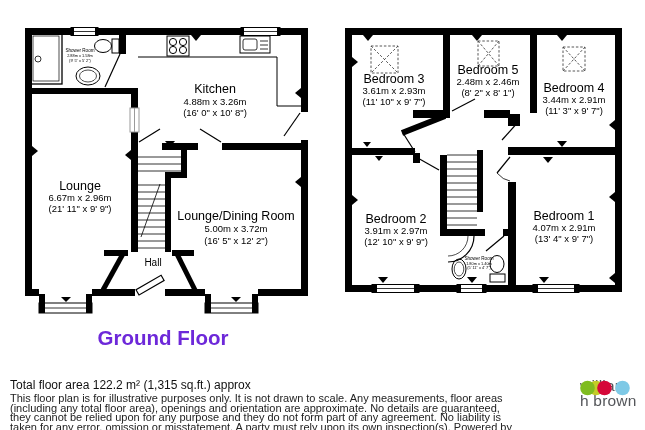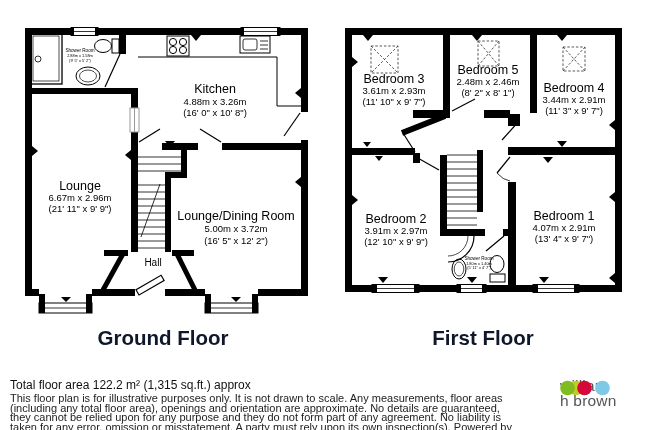--- a/index.html
+++ b/index.html
@@ -6,25 +6,25 @@
   .canvas{position:relative;width:645px;height:430px;background:#fff;overflow:hidden;
           font-family:"Liberation Sans", sans-serif;}
   svg{position:absolute;left:0;top:0;}
   svg text{font-family:"Liberation Sans", sans-serif;fill:#000;}
   .room-name{font-size:12.5px;}
   .room-dims{font-size:9.5px;}
   .tiny-name{font-size:4.6px;}
   .tiny-dims{font-size:3.9px;}
   .hall-name{font-size:10px;}
   .floor-title{position:absolute;transform:translateX(-50%);font-size:20.5px;font-weight:bold;
-               color:#0f172a;white-space:nowrap;}
+               color:#6d28d9;white-space:nowrap;}
   .footer-area{position:absolute;left:10px;top:378px;font-size:12px;color:#111;}
   .footer-disclaimer{position:absolute;left:10px;top:394px;width:505px;font-size:11px;
                      line-height:9.5px;color:#222;}
-  .brand{position:absolute;left:552px;top:379px;color:#54565a;}
+  .brand{position:absolute;left:572px;top:379px;color:#54565a;}
   .brand-text{font-size:15.5px;line-height:14.5px;margin-left:8px;letter-spacing:.2px;}
 </style>
 </head>
 <body>
 
 <div class="canvas">
 
 <svg width="645" height="430" viewBox="0 0 645 430">
 
   <g>
@@ -324,21 +324,20 @@
       <text class="room-dims" x="564" y="241.5">(13' 4" x 9' 7")</text>
 
       <text class="tiny-name" x="479" y="260">Shower Room</text>
       <text class="tiny-dims" x="479" y="264.5">1.80m x 1.40m</text>
       <text class="tiny-dims" x="479" y="269">(5' 11" x 4' 7")</text>
     </g>
   </g>
 </svg>
 
 <div class="floor-title" style="left:163px;top:326px;">Ground Floor</div>
-<div class="floor-title" style="left:483px;top:326px;">First Floor</div>
 
 <div class="footer-area">Total floor area 122.2 m² (1,315 sq.ft.) approx</div>
 <div class="footer-disclaimer">This floor plan is for illustrative purposes only. It is not drawn to scale. Any measurements, floor areas (including any total floor area), openings and orientation are approximate. No details are guaranteed, they cannot be relied upon for any purpose and they do not form part of any agreement. No liability is taken for any error, omission or misstatement. A party must rely upon its own inspection(s). Powered by www.propertybox.io</div>
 
 <div class="brand">
   <svg width="62" height="18">
     <circle cx="24" cy="9" r="7.3" fill="#c3cc27"></circle>
     <circle cx="15.5" cy="9" r="7.3" fill="#7fbc20"></circle>
     <circle cx="32.5" cy="9" r="7.3" fill="#d50839"></circle>
     <circle cx="50.5" cy="9" r="7.3" fill="#7ec9e6"></circle>

